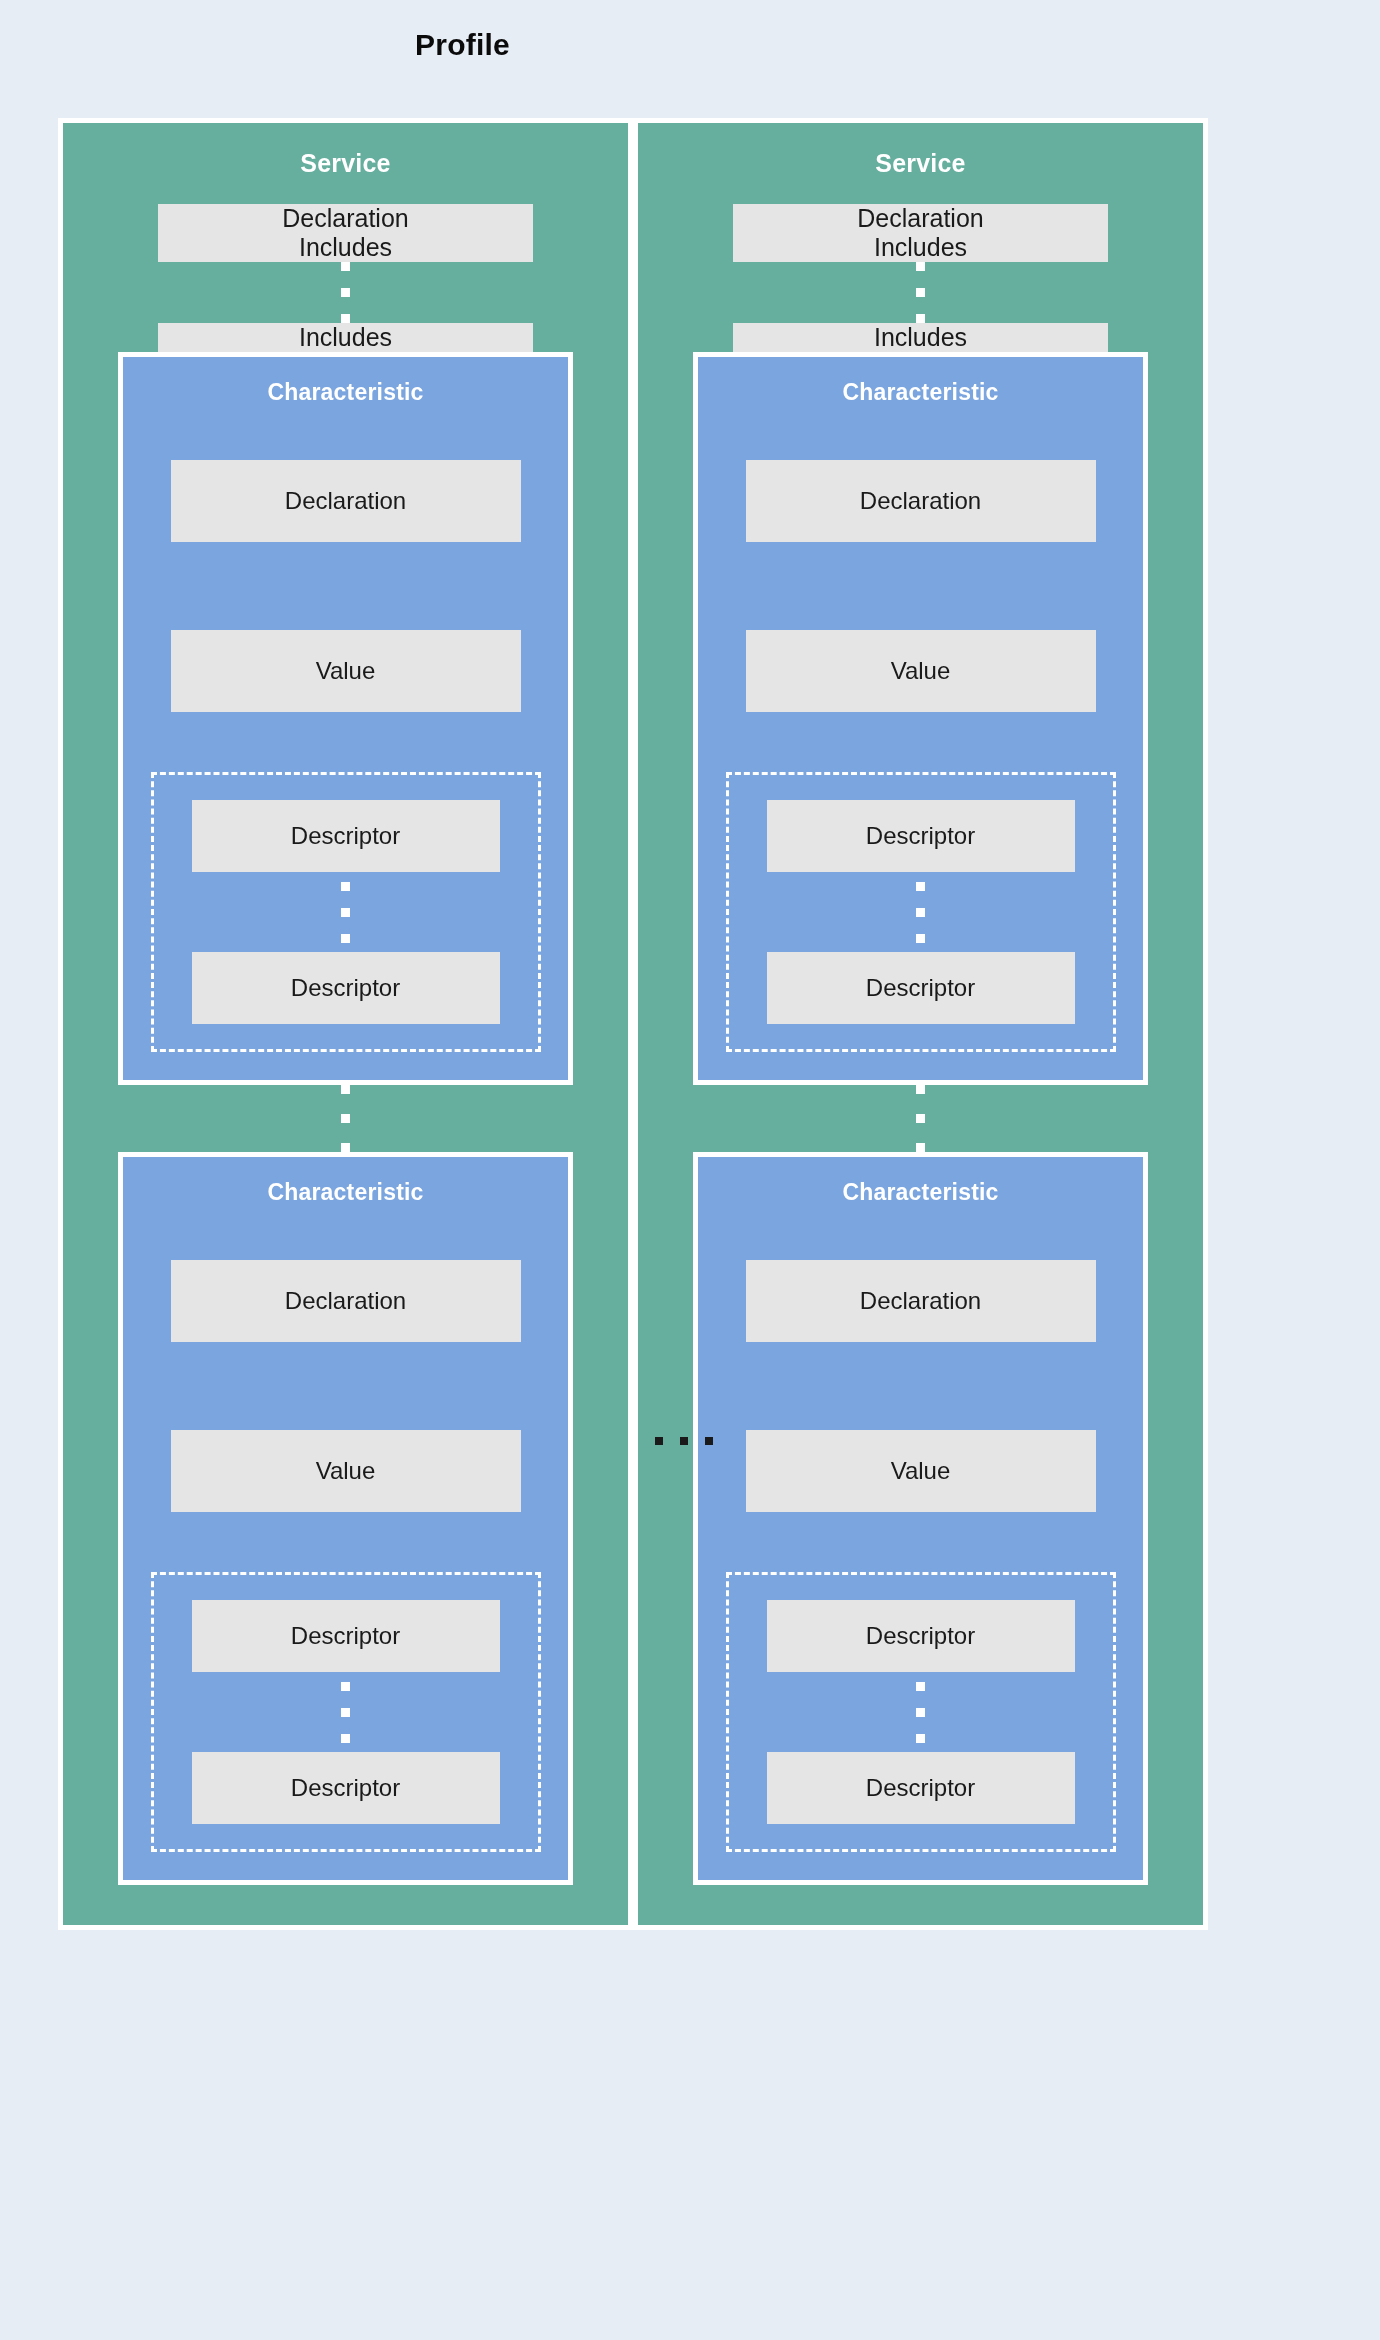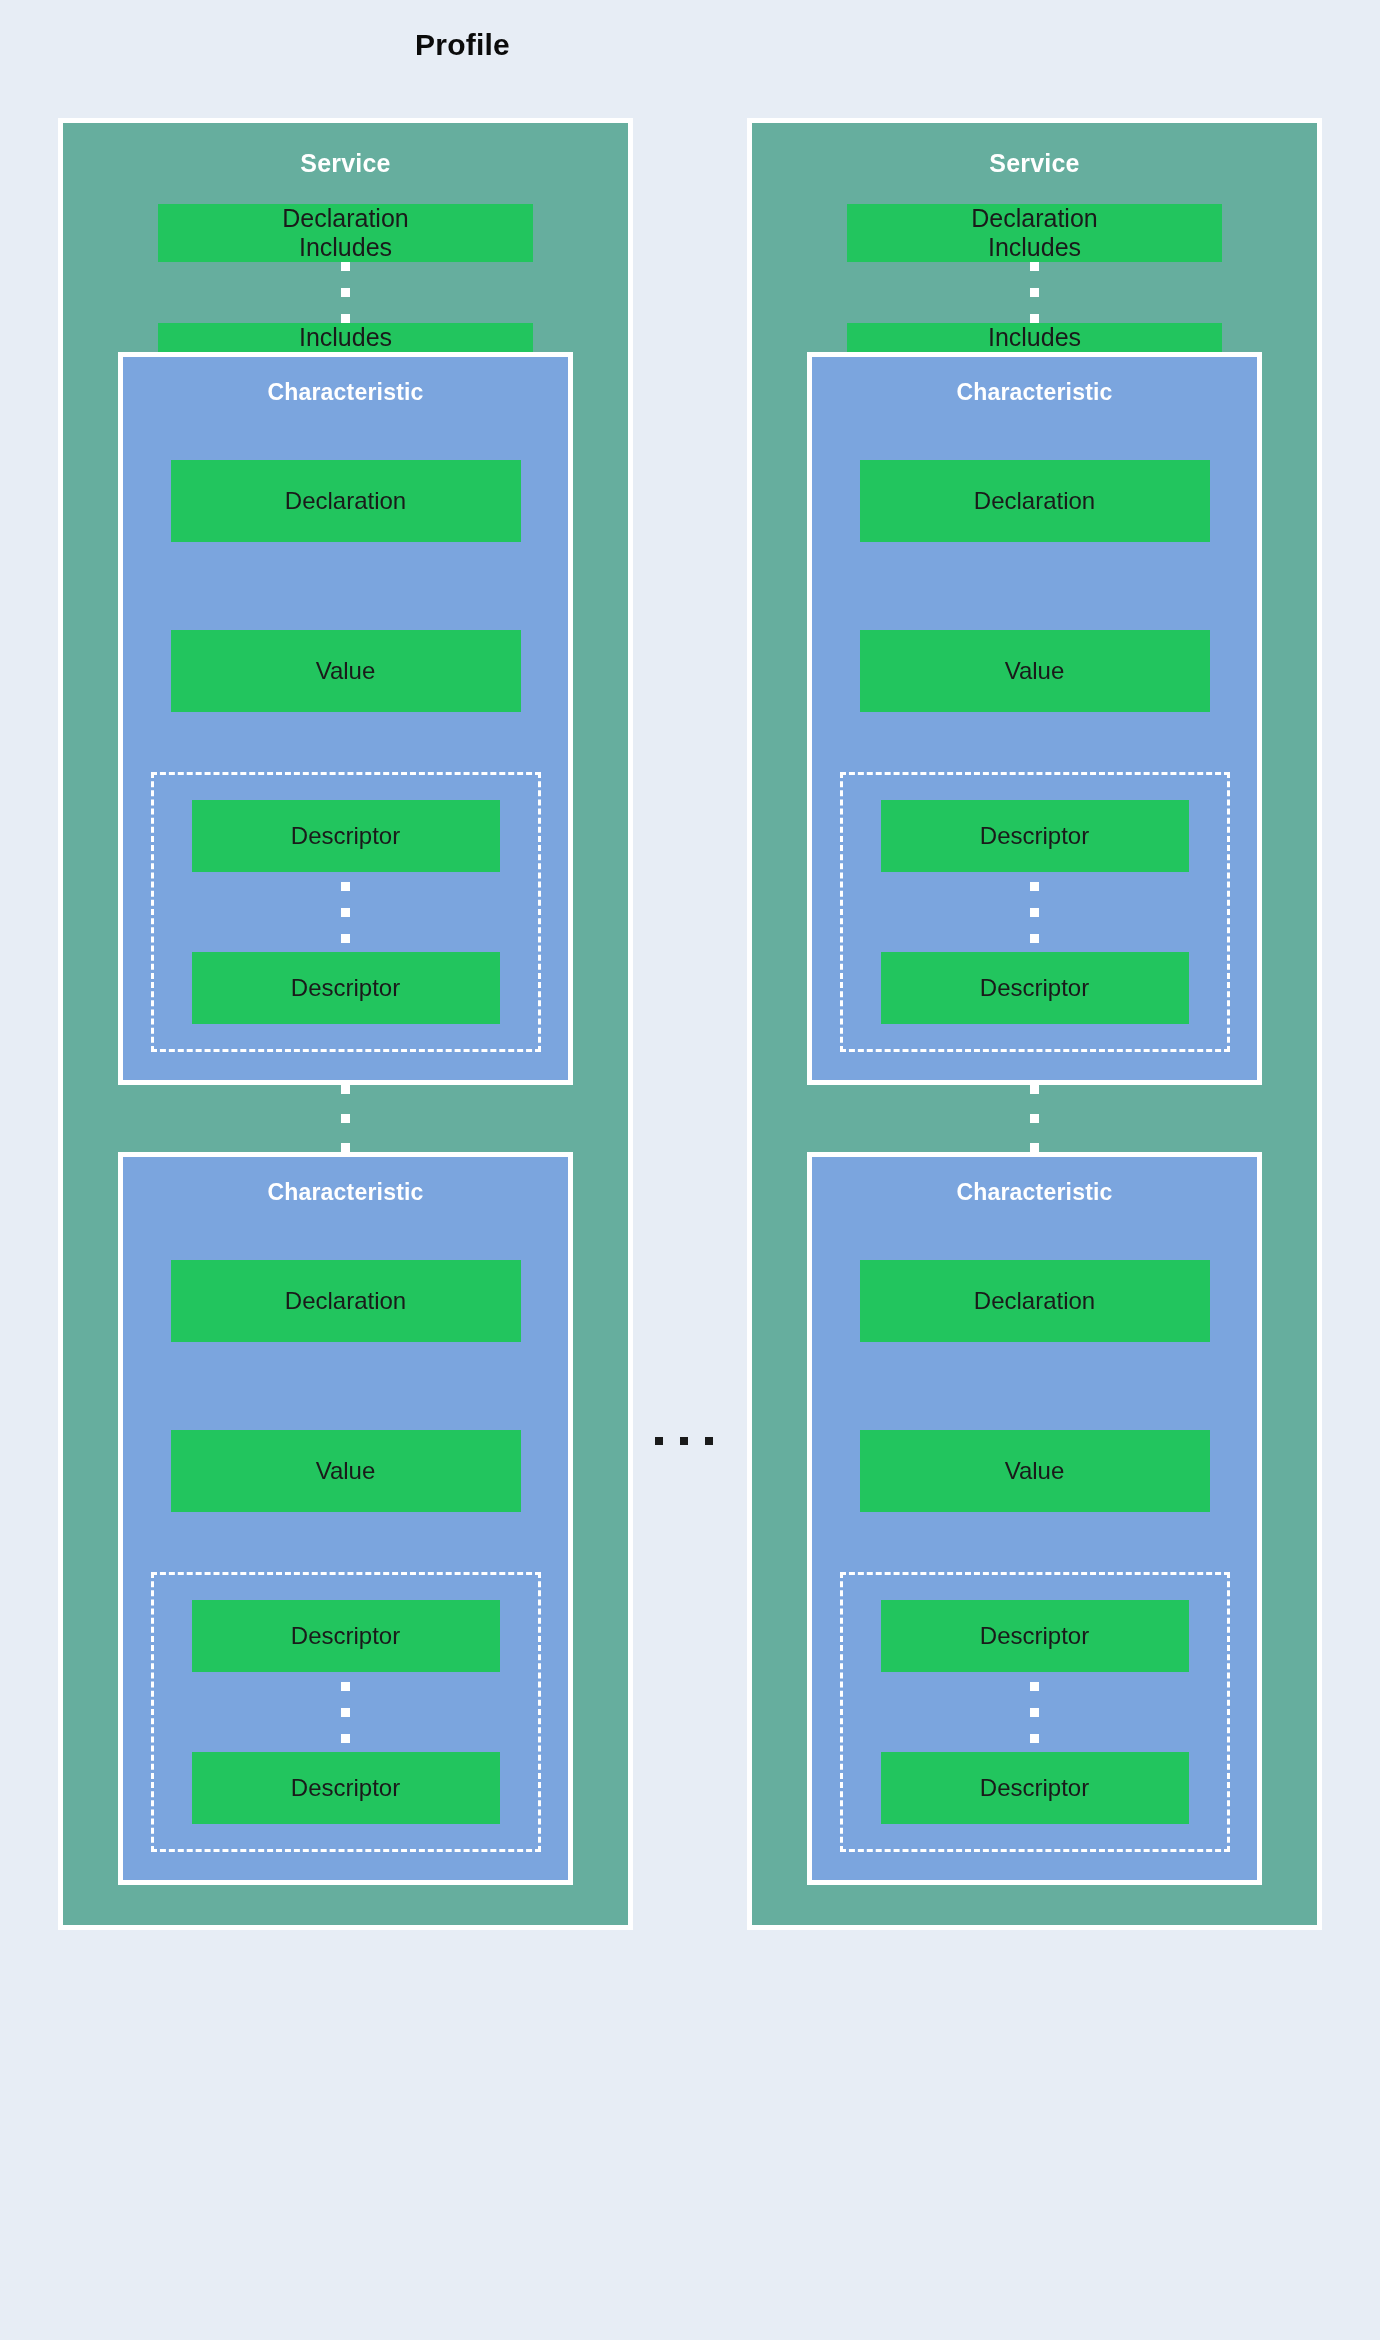--- a/index.html
+++ b/index.html
@@ -34,21 +34,20 @@
   }
 
   
   .columns {
     position: absolute;
     top: 118px;
     left: 58px;
     width: 1264px;
     height: 1812px;
     display: flex;
-    justify-content: space-between;
   }
 
   
   .service {
     box-sizing: border-box;
     width: 575px;
     background: #66ae9e;
     border: 5px solid #ffffff;
     padding: 26px 0 46px 0;
     display: flex;
@@ -60,21 +59,21 @@
     font-size: 25px;
     font-weight: bold;
     color: #ffffff;
     margin-bottom: 26px;
     letter-spacing: 0.2px;
   }
 
   
   .leafbox {
     box-sizing: border-box;
-    background: #22c55e;
+    background: #e5e5e5;
     color: #1a1a1a;
     display: flex;
     align-items: center;
     justify-content: center;
     font-size: 25px;
     height: 89px;
   }
   .service > .leafbox {
     width: 375px;
   }

